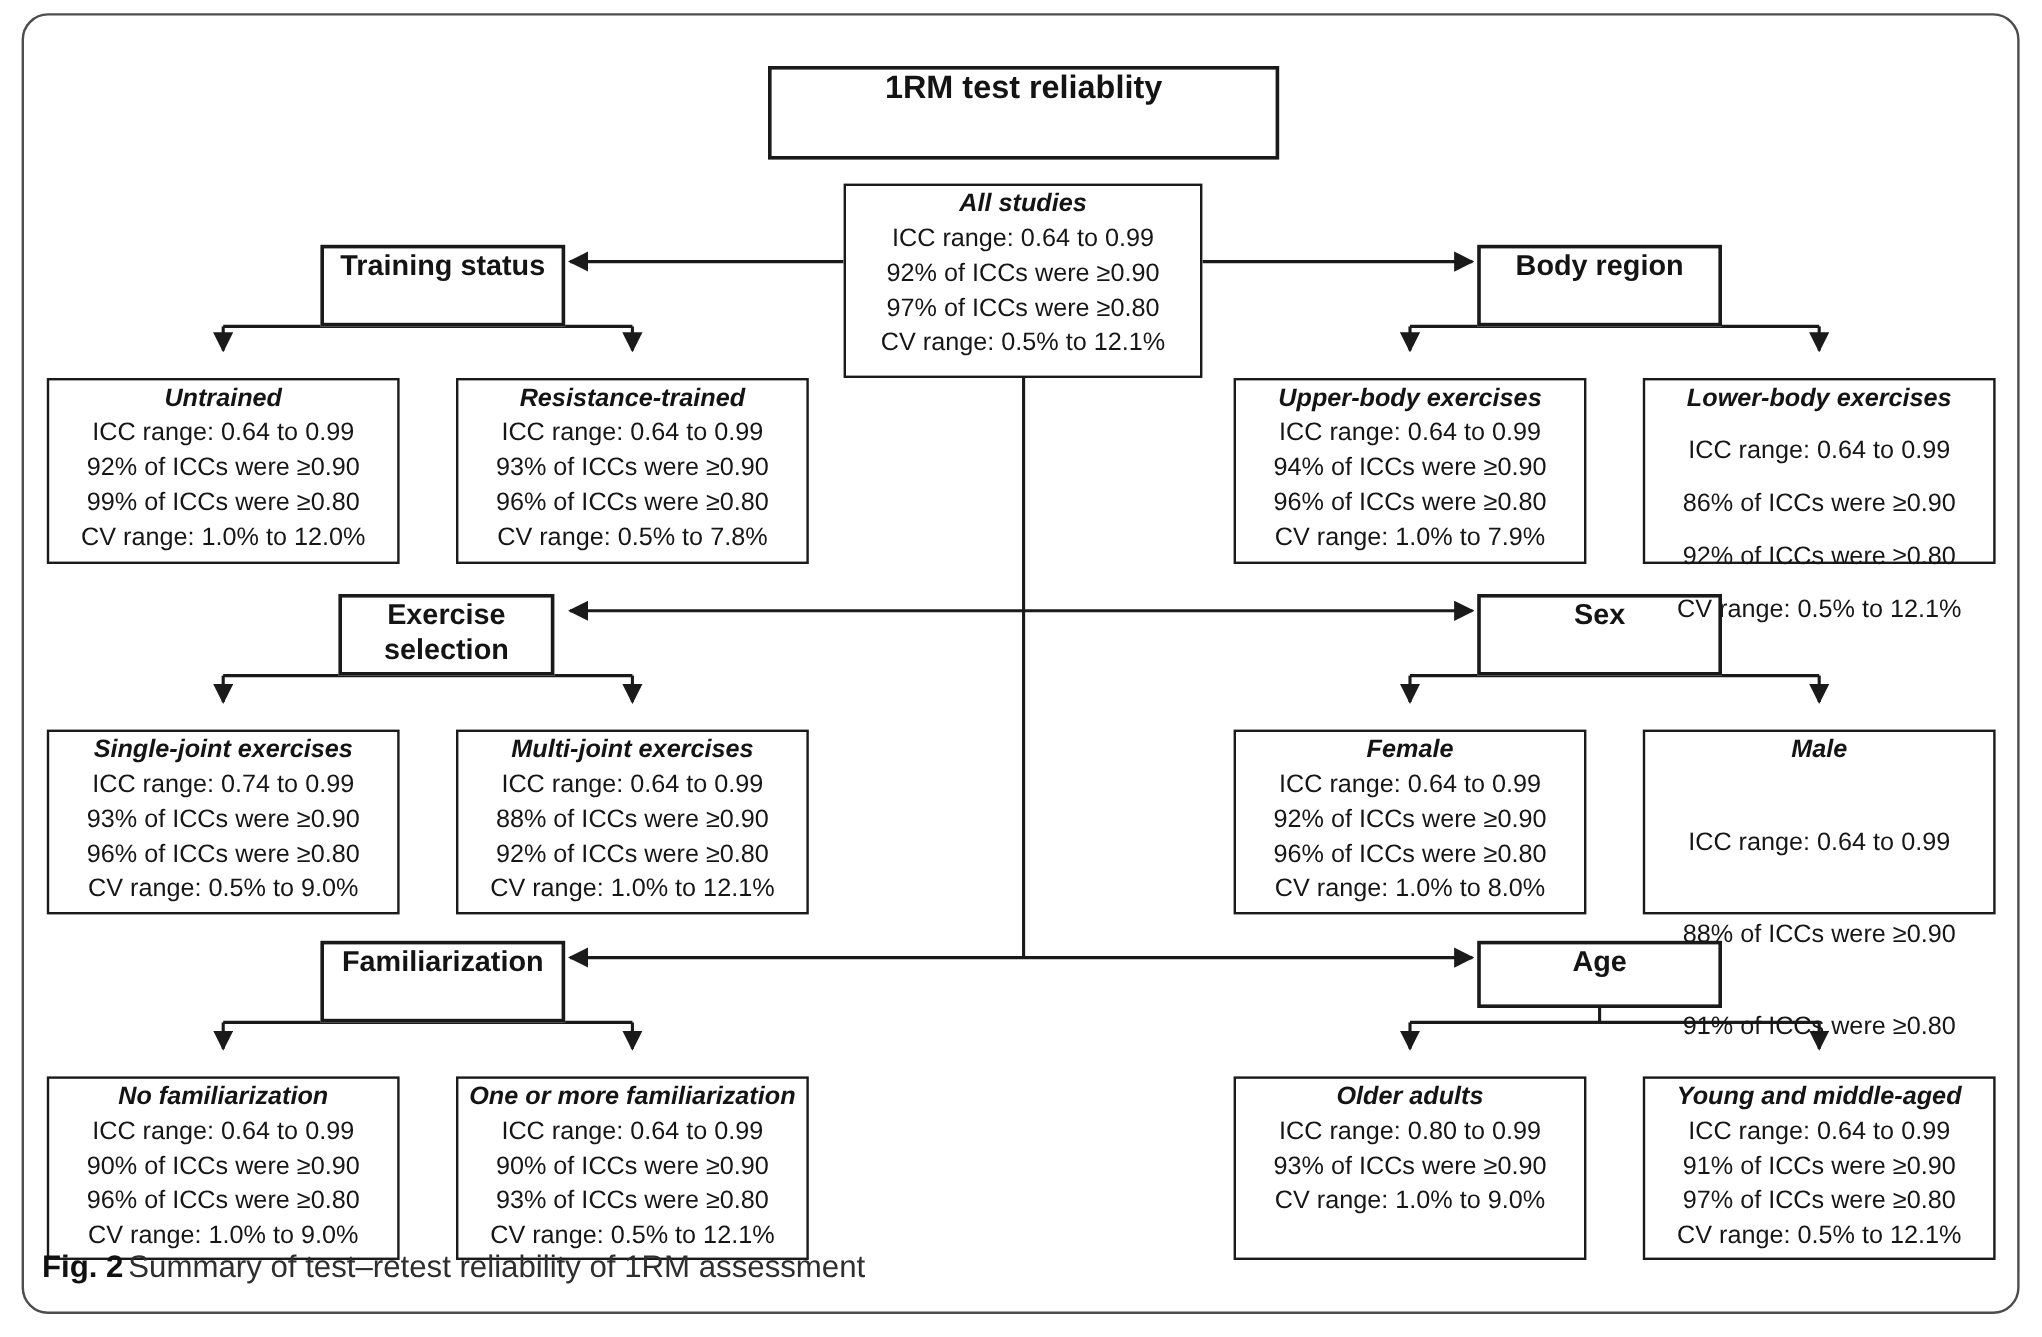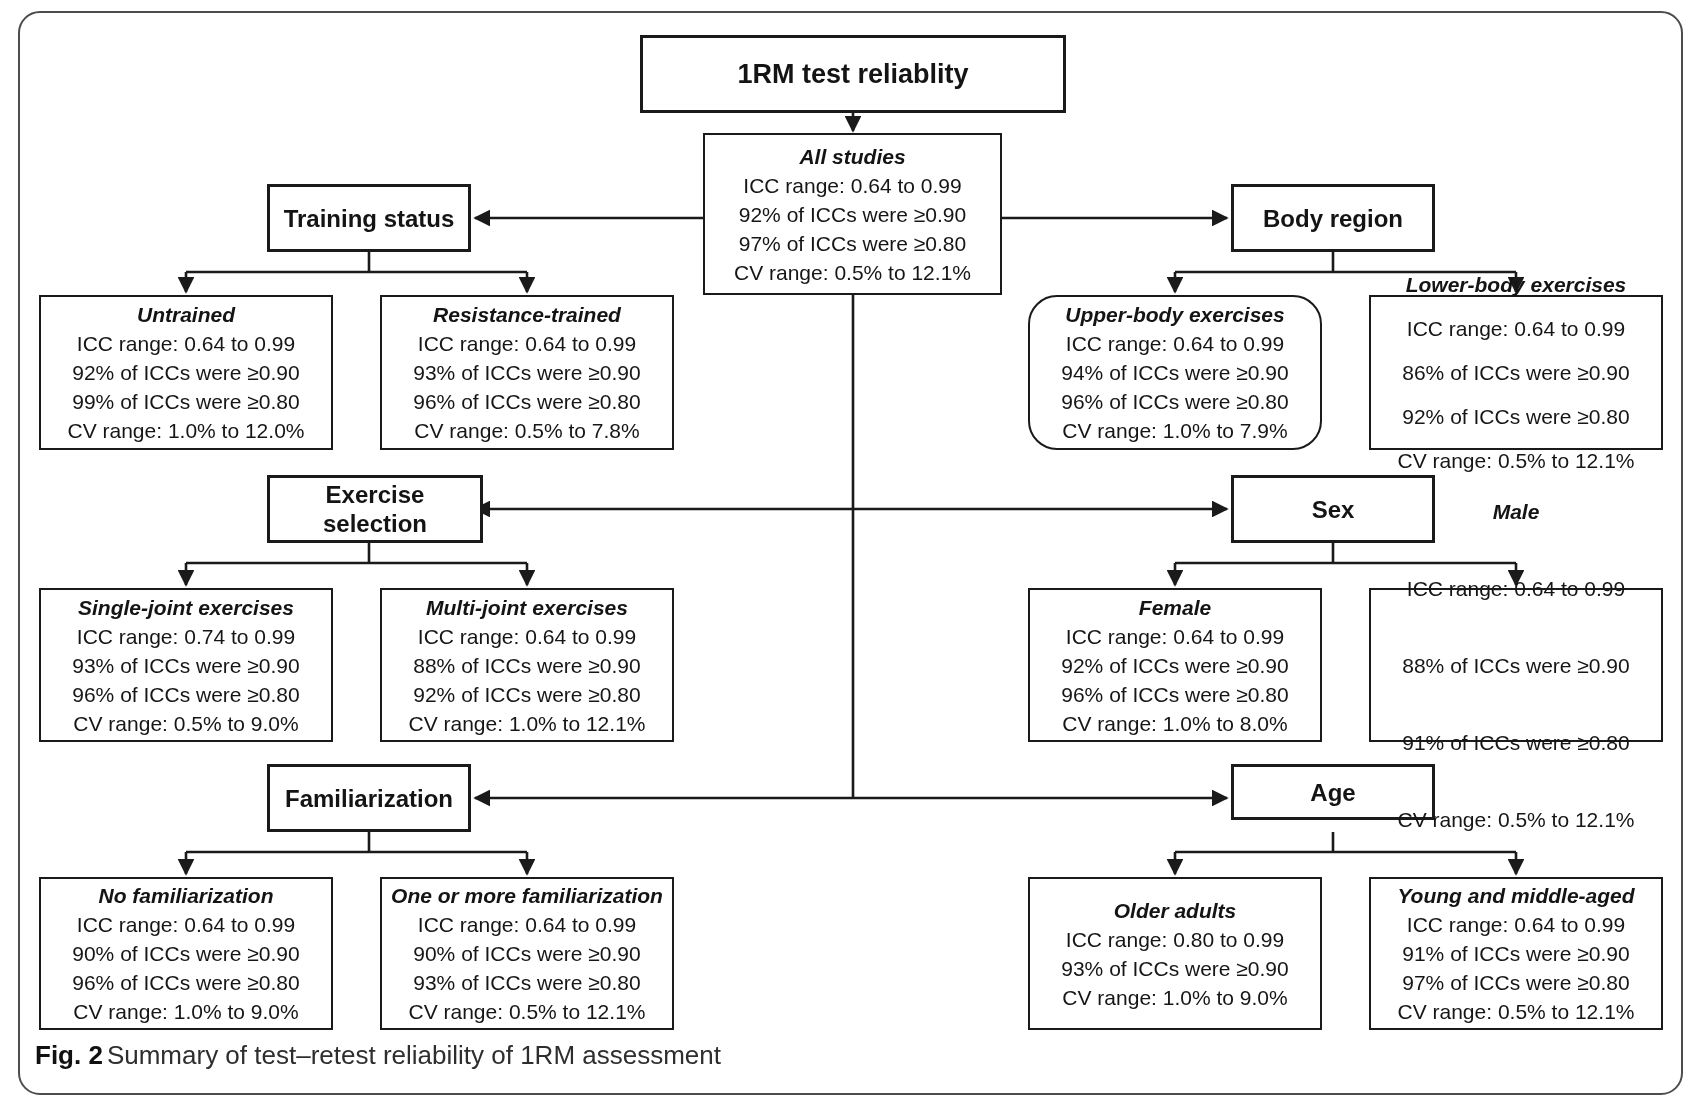--- a/index.html
+++ b/index.html
@@ -8,22 +8,22 @@
     font-family:"Liberation Sans","DejaVu Sans",sans-serif;color:#111111;
     overflow:hidden;
   }
   #panel-border{
     position:absolute;left:18px;top:11px;width:1661px;height:1080px;
     border:2.5px solid #4d4d4d;border-radius:22px;background:transparent;
   }
   #connectors{position:absolute;left:0;top:0;width:1702px;height:1114px;}
   .box{
     position:absolute;background:#ffffff;border:2.6px solid #1a1a1a;
-    display:flex;flex-direction:column;align-items:center;justify-content:center;
-    box-sizing:border-box;text-align:center;
+    display:flex;flex-direction:column;align-items:center;
+    box-sizing:border-box;text-align:center;margin-top:20px;
   }
   .title-box{border-width:3px;}
   .title-text{font-size:27px;font-weight:bold;color:#141414;}
   .cat{border-width:3px;}
   .cat-label{font-size:24px;font-weight:bold;line-height:29px;color:#141414;padding:0 6px;}
   .node-heading{font-size:21px;font-weight:bold;font-style:italic;line-height:29px;white-space:nowrap;color:#141414;}
   .ln{font-size:21px;line-height:29px;white-space:nowrap;color:#161616;}
   #caption{
     position:absolute;left:35px;top:1040px;width:900px;font-size:26px;color:#2e2e2e;
   }
@@ -98,21 +98,21 @@
     <div class="ln">97% of ICCs were ≥0.80</div>
     <div class="ln">CV range: 0.5% to 12.1%</div>
   </div>
 
   <div class="box cat" style="left:267px;top:184px;width:204px;height:68px;">
     <div class="cat-label">Training status</div>
   </div>
   <div class="box cat" style="left:1231px;top:184px;width:204px;height:68px;">
     <div class="cat-label">Body region</div>
   </div>
-  <div class="box cat" style="left:267px;top:475px;width:216px;height:68px;">
+  <div class="box cat" style="left:282px;top:475px;width:180px;height:68px;">
     <div class="cat-label">Exercise selection</div>
   </div>
   <div class="box cat" style="left:1231px;top:475px;width:204px;height:68px;">
     <div class="cat-label">Sex</div>
   </div>
   <div class="box cat" style="left:267px;top:764px;width:204px;height:68px;">
     <div class="cat-label">Familiarization</div>
   </div>
   <div class="box cat" style="left:1231px;top:764px;width:204px;height:56px;">
     <div class="cat-label">Age</div>
@@ -126,21 +126,21 @@
     <div class="ln">CV range: 1.0% to 12.0%</div>
   </div>
   <div class="box" style="left:380px;top:295px;width:294px;height:155px;">
     <div class="node-heading">Resistance-trained</div>
     <div class="ln">ICC range: 0.64 to 0.99</div>
     <div class="ln">93% of ICCs were ≥0.90</div>
     <div class="ln">96% of ICCs were ≥0.80</div>
     <div class="ln">CV range: 0.5% to 7.8%</div>
   </div>
 
-  <div class="box" style="left:1028px;top:295px;width:294px;height:155px;border-radius:29px;">
+  <div class="box" style="left:1028px;top:295px;width:294px;height:155px;">
     <div class="node-heading">Upper-body exercises</div>
     <div class="ln">ICC range: 0.64 to 0.99</div>
     <div class="ln">94% of ICCs were ≥0.90</div>
     <div class="ln">96% of ICCs were ≥0.80</div>
     <div class="ln">CV range: 1.0% to 7.9%</div>
   </div>
   <div class="box" style="left:1369px;top:295px;width:294px;height:155px;gap:15px;">
     <div class="node-heading">Lower-body exercises</div>
     <div class="ln">ICC range: 0.64 to 0.99</div>
     <div class="ln">86% of ICCs were ≥0.90</div>

